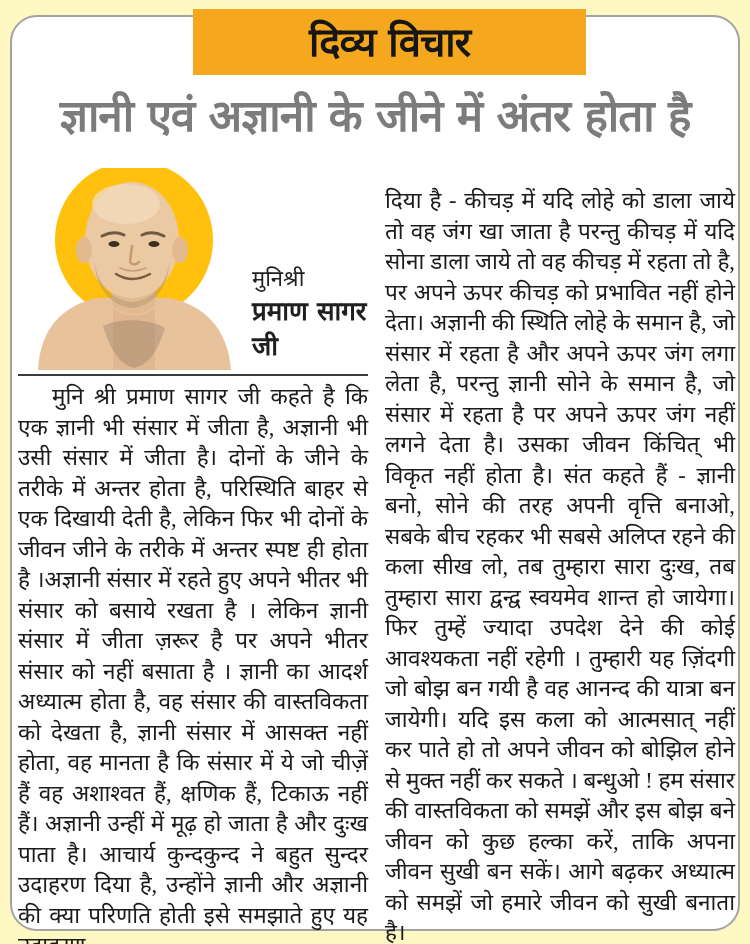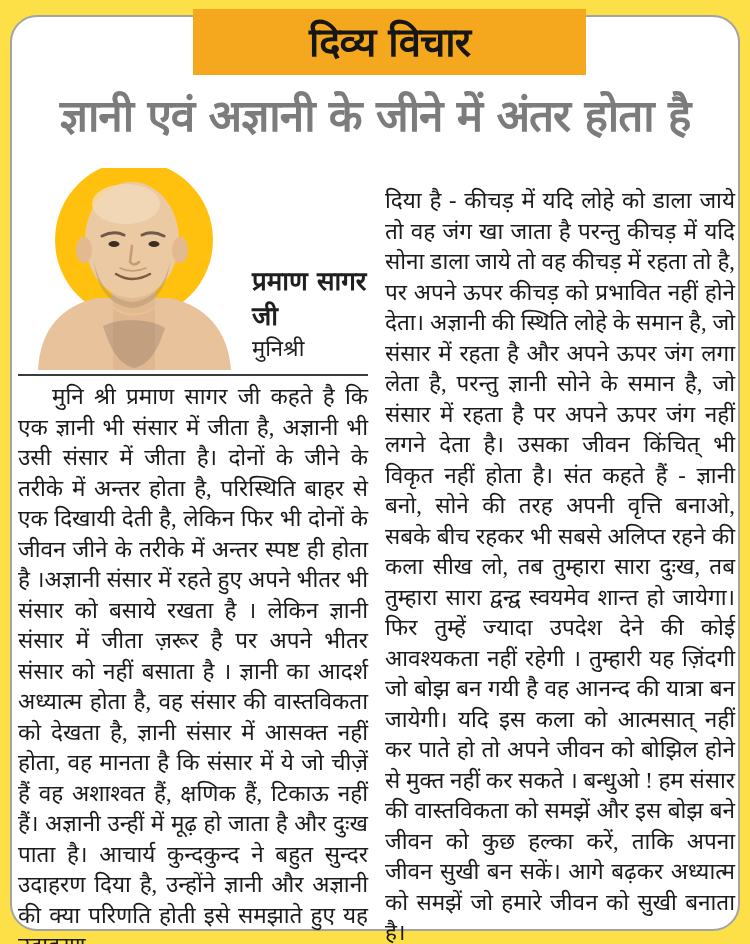--- a/index.html
+++ b/index.html
@@ -6,21 +6,21 @@
     --banner-yellow:#F5A81E;
     --circle-yellow:#FFC10D;
     --headline-gray:#7C7C7C;
     --body-text:#1B1B1B;
     --border-gray:#A3A3A3;
   }
   html,body{margin:0;padding:0;background:#ffffff;}
   .page{
     position:relative;
     width:750px;height:944px;
-    background:#fde047;
+    background:#fef9c3;
     overflow:hidden;
     font-family:"Liberation Serif","DejaVu Serif",serif;
     color:var(--body-text,#1B1B1B);
   }
   .frame{
     position:absolute;
     left:10px;right:10px;top:15px;bottom:13px;
     border:2px solid var(--border-gray,#A3A3A3);
     border-radius:27px;
     background:#ffffff;
@@ -149,22 +149,22 @@
 
             <path d="M114 78 L112 94 Q116 99 121 94" stroke="#C79B72" stroke-width="2.5" fill="none" stroke-linecap="round"></path>
 
             <path fill="#9C8668" opacity="0.35" d="M76 92 C80 118 94 132 114 134 C134 132 148 118 152 92 C150 120 136 138 114 140 C92 138 78 120 76 92 Z"></path>
 
             <path d="M98 106 Q114 116 132 106" stroke="#7A5C42" stroke-width="2.5" fill="none" stroke-linecap="round"></path>
             <path d="M102 100 Q114 106 128 100" stroke="#B08C66" stroke-width="1.5" fill="none" stroke-linecap="round" opacity="0.7"></path>
           </g>
         </svg>
         <div class="caption">
+          <div class="cap-line">मुनिश्री</div>
           <div class="cap-line cap-name">प्रमाण सागर जी</div>
-          <div class="cap-line">मुनिश्री</div>
         </div>
       </div>
 
       <hr class="sep">
 
       <p class="body-text indent">मुनि श्री प्रमाण सागर जी कहते है कि एक ज्ञानी भी संसार में जीता है, अज्ञानी भी उसी संसार में जीता है। दोनों के जीने के तरीके में अन्तर होता है, परिस्थिति बाहर से एक दिखायी देती है, लेकिन फिर भी दोनों के जीवन जीने के तरीके में अन्तर स्पष्ट ही होता है ।अज्ञानी संसार में रहते हुए अपने भीतर भी संसार को बसाये रखता है । लेकिन ज्ञानी संसार में जीता ज़रूर है पर अपने भीतर संसार को नहीं बसाता है । ज्ञानी का आदर्श अध्यात्म होता है, वह संसार की वास्तविकता को देखता है, ज्ञानी संसार में आसक्त नहीं होता, वह मानता है कि संसार में ये जो चीज़ें हैं वह अशाश्वत हैं, क्षणिक हैं, टिकाऊ नहीं हैं। अज्ञानी उन्हीं में मूढ़ हो जाता है और दुःख पाता है। आचार्य कुन्दकुन्द ने बहुत सुन्दर उदाहरण दिया है, उन्होंने ज्ञानी और अज्ञानी की क्या परिणति होती इसे समझाते हुए यह उदाहरण</p>
     </div>
 
     <div class="col col-right">
       <p class="body-text">दिया है - कीचड़ में यदि लोहे को डाला जाये तो वह जंग खा जाता है परन्तु कीचड़ में यदि सोना डाला जाये तो वह कीचड़ में रहता तो है, पर अपने ऊपर कीचड़ को प्रभावित नहीं होने देता। अज्ञानी की स्थिति लोहे के समान है, जो संसार में रहता है और अपने ऊपर जंग लगा लेता है, परन्तु ज्ञानी सोने के समान है, जो संसार में रहता है पर अपने ऊपर जंग नहीं लगने देता है। उसका जीवन किंचित् भी विकृत नहीं होता है। संत कहते हैं - ज्ञानी बनो, सोने की तरह अपनी वृत्ति बनाओ, सबके बीच रहकर भी सबसे अलिप्त रहने की कला सीख लो, तब तुम्हारा सारा दुःख, तब तुम्हारा सारा द्वन्द्व स्वयमेव शान्त हो जायेगा। फिर तुम्हें ज्यादा उपदेश देने की कोई आवश्यकता नहीं रहेगी । तुम्हारी यह ज़िंदगी जो बोझ बन गयी है वह आनन्द की यात्रा बन जायेगी। यदि इस कला को आत्मसात् नहीं कर पाते हो तो अपने जीवन को बोझिल होने से मुक्त नहीं कर सकते । बन्धुओ ! हम संसार की वास्तविकता को समझें और इस बोझ बने जीवन को कुछ हल्का करें, ताकि अपना जीवन सुखी बन सकें। आगे बढ़कर अध्यात्म को समझें जो हमारे जीवन को सुखी बनाता है।</p>

